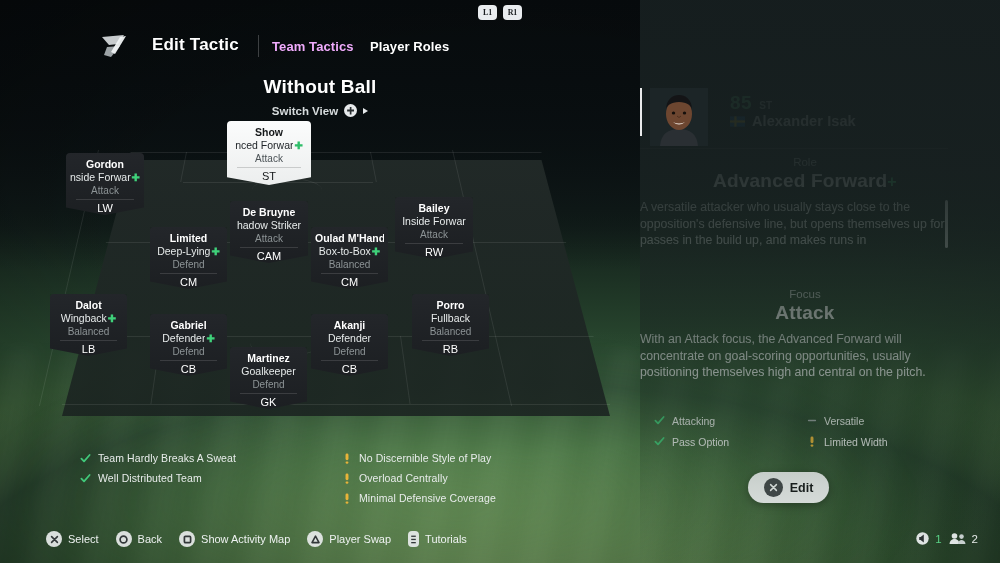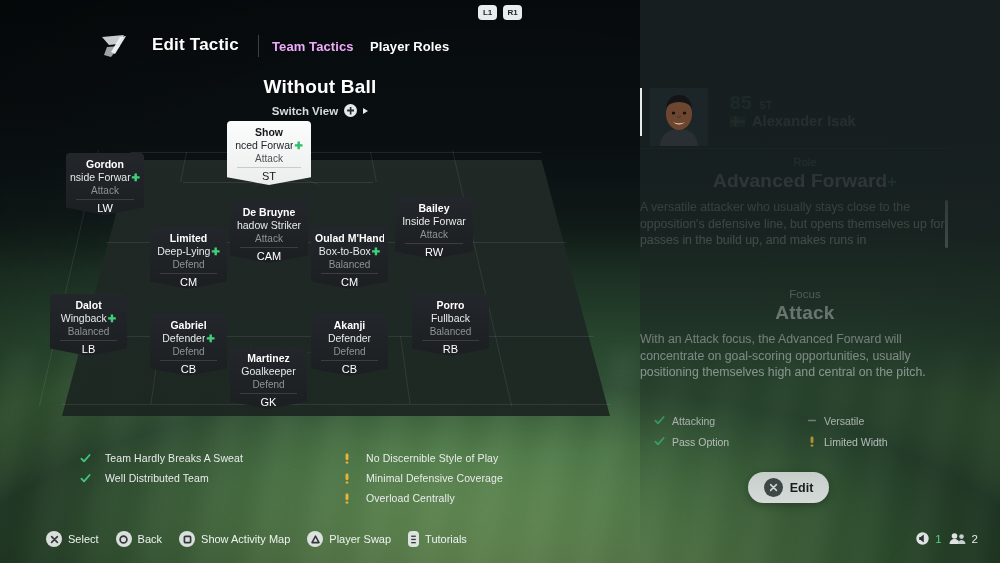--- a/index.html
+++ b/index.html
@@ -39,20 +39,21 @@
     background:radial-gradient(ellipse 85% 80% at 50% 45%, transparent 45%, rgba(0,0,0,.45) 100%);
   }
 
   
   .topbar{ position:absolute; top:0; left:0; right:0; height:72px; z-index:20; }
   .lr-pills{ position:absolute; top:5px; left:50%; transform:translateX(-50%); display:flex; gap:6px; }
   .lr-pill{
     width:19px; height:15px; border-radius:4px; background:#e9ecef; color:#1a1d20;
     font-size:8px; font-weight:bold; display:flex; align-items:center; justify-content:center;
     letter-spacing:-.2px;
+    font-family:Liberation Serif, serif;
   }
   .ea-logo{ position:absolute; left:98px; top:33px; width:32px; height:26px; }
   .nav-title{
     position:absolute; left:152px; top:35px; font-size:17px; font-weight:bold; letter-spacing:.2px; color:#fff;
   }
   .nav-sep{ position:absolute; left:258px; top:35px; width:1px; height:22px; background:rgba(255,255,255,.22); }
   .nav-tab{
     position:absolute; top:39px; font-size:13px; font-weight:bold; letter-spacing:.1px;
   }
   .nav-tab.inactive{ left:272px; color:#f0abfc; }
@@ -110,21 +111,21 @@
   .pcard.selected .pfocus{ color:#4b5256; }
   .pcard.selected .ppos{ color:#15181a; }
   .pcard.selected .pdivider{ background:rgba(0,0,0,.16); }
   .pcard.selected .pplus{ color:#2fbe6a; }
 
   
   .analysis{ position:absolute; left:80px; top:448px; width:480px; z-index:14; }
   .an-col{ position:absolute; top:0; }
   .an-col.left{ left:0; }
   .an-col.right{ left:262px; }
-  .an-item{ display:flex; align-items:center; gap:14px; height:20px; }
+  .an-item{ display:flex; align-items:center; gap:7px; height:20px; }
   .an-item .tx{ font-size:10.5px; color:#e8eceb; letter-spacing:.1px; }
   .ic-check{ width:11px; height:11px; flex:0 0 auto; }
   .ic-warn{ width:10px; height:11px; flex:0 0 auto; }
 
   
   .prompts{ position:absolute; left:46px; bottom:16px; display:flex; align-items:center; gap:17px; z-index:16; }
   .pr{ display:flex; align-items:center; gap:6px; }
   .pr .lbl{ font-size:11px; color:#eef2f1; }
   .btn-glyph{
     width:16px; height:16px; border-radius:50%; background:rgba(232,236,236,.92);
@@ -365,28 +366,28 @@
             <rect x="3.4" y="0.6" width="3.2" height="7.2" rx="1.5" fill="#e8b339"></rect>
             <rect x="3.4" y="9.2" width="3.2" height="2.4" rx="1.2" fill="#e8b339"></rect>
           </svg>
           <span class="tx">No Discernible Style of Play</span>
         </div>
         <div class="an-item">
           <svg class="ic-warn" viewBox="0 0 10 12">
             <rect x="3.4" y="0.6" width="3.2" height="7.2" rx="1.5" fill="#e8b339"></rect>
             <rect x="3.4" y="9.2" width="3.2" height="2.4" rx="1.2" fill="#e8b339"></rect>
           </svg>
-          <span class="tx">Minimal Defensive Coverage</span>
+          <span class="tx">Overload Centrally</span>
         </div>
         <div class="an-item">
           <svg class="ic-warn" viewBox="0 0 10 12">
             <rect x="3.4" y="0.6" width="3.2" height="7.2" rx="1.5" fill="#e8b339"></rect>
             <rect x="3.4" y="9.2" width="3.2" height="2.4" rx="1.2" fill="#e8b339"></rect>
           </svg>
-          <span class="tx">Overload Centrally</span>
+          <span class="tx">Minimal Defensive Coverage</span>
         </div>
       </div>
   </div>
 
   <div class="prompts" id="prompts">
       <div class="pr">
         <span class="btn-glyph">
           <svg width="11" height="11" viewBox="0 0 11 11">
             <path d="M2.6 2.6 L8.4 8.4 M8.4 2.6 L2.6 8.4" stroke="#33383a" stroke-width="1.6" stroke-linecap="round"></path>
           </svg>

